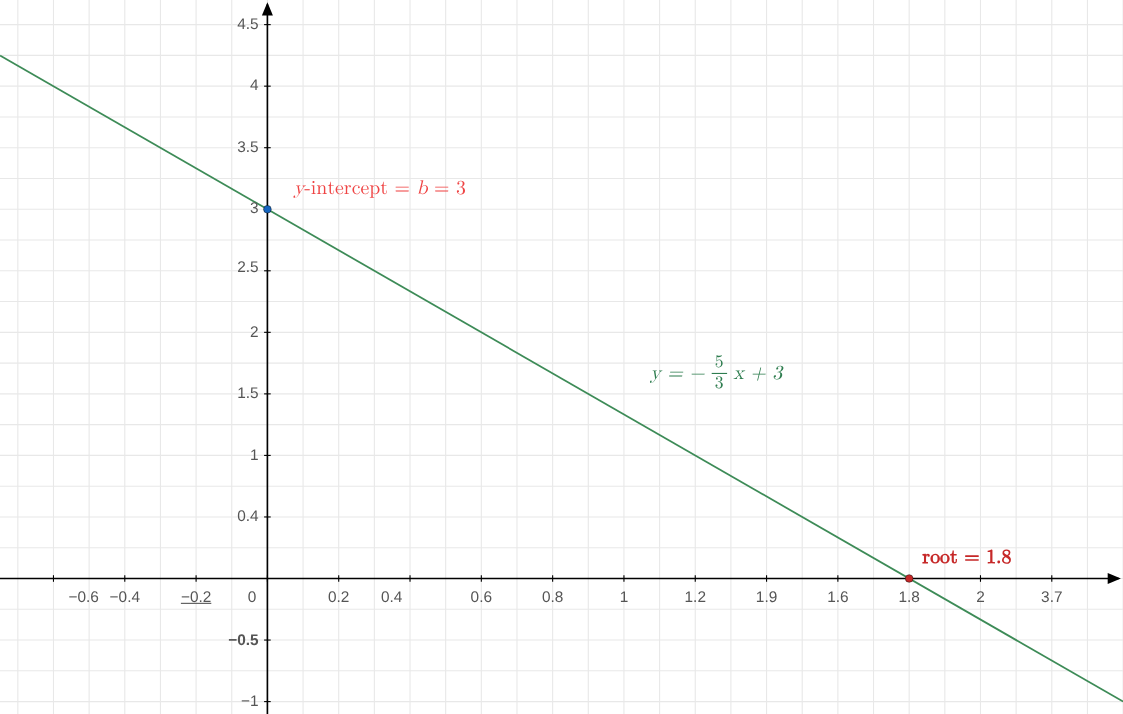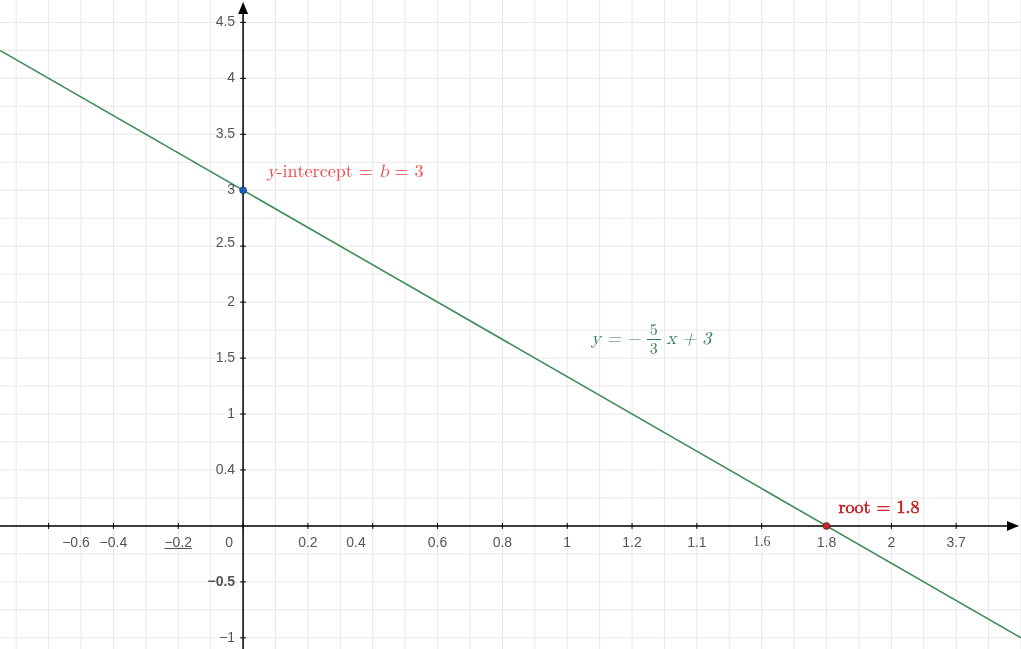--- a/index.html
+++ b/index.html
@@ -163,22 +163,22 @@
       <div class="tick-label" style="left: 567.222px; top: 533.914px; transform: translateX(-50%);">1</div>
       <div class="tick-label" style="left: 891.349px; top: 533.914px; transform: translateX(-50%);">2</div>
       <div class="tick-label" style="left: 39px; top: 533.914px; transform: translateX(-50%); margin-left: 37px;">−0.6</div>
       <div class="tick-label" style="left: 113.444px; top: 533.914px; transform: translateX(-50%);">−0.4</div>
       <div class="tick-label" style="left: 178.27px; top: 533.914px; transform: translateX(-50%); text-decoration: underline;">−0.2</div>
       <div class="tick-label" style="left: 307.921px; top: 533.914px; transform: translateX(-50%);">0.2</div>
       <div class="tick-label" style="left: 356px; top: 533.914px; transform: translateX(-50%);">0.4</div>
       <div class="tick-label" style="left: 437.571px; top: 533.914px; transform: translateX(-50%);">0.6</div>
       <div class="tick-label" style="left: 502.397px; top: 533.914px; transform: translateX(-50%);">0.8</div>
       <div class="tick-label" style="left: 632.048px; top: 533.914px; transform: translateX(-50%);">1.2</div>
-      <div class="tick-label" style="left: 696.873px; top: 533.914px; transform: translateX(-50%);">1.1</div>
-      <div class="tick-label" style="left: 761.698px; top: 533.914px; transform: translateX(-50%); font-family: Liberation Serif, serif;">1.6</div>
+      <div class="tick-label" style="left: 696.873px; top: 533.914px; transform: translateX(-50%);">1.9</div>
+      <div class="tick-label" style="left: 761.698px; top: 533.914px; transform: translateX(-50%);">1.6</div>
       <div class="tick-label" style="left: 826.524px; top: 533.914px; transform: translateX(-50%);">1.8</div>
       <div class="tick-label" style="left: 956.175px; top: 533.914px; transform: translateX(-50%);">3.7</div>
       <div class="tick-label" style="left: 235.095px; top: 405.017px; transform: translateX(-100%);">1</div>
       <div class="tick-label" style="left: 235.095px; top: 293.121px; transform: translateX(-100%);">2</div>
       <div class="tick-label" style="left: 235.095px; top: 181.224px; transform: translateX(-100%);">3</div>
       <div class="tick-label" style="left: 235.095px; top: 69.3276px; transform: translateX(-100%);">4</div>
       <div class="tick-label" style="left: 235.095px; top: 628.81px; transform: translateX(-100%);">−1</div>
       <div class="tick-label" style="left: 235.095px; top: 572.862px; transform: translateX(-100%); font-weight: bold;">−0.5</div>
       <div class="tick-label" style="left: 235.095px; top: 460.966px; transform: translateX(-100%);">0.4</div>
       <div class="tick-label" style="left: 235.095px; top: 349.069px; transform: translateX(-100%);">1.5</div>

